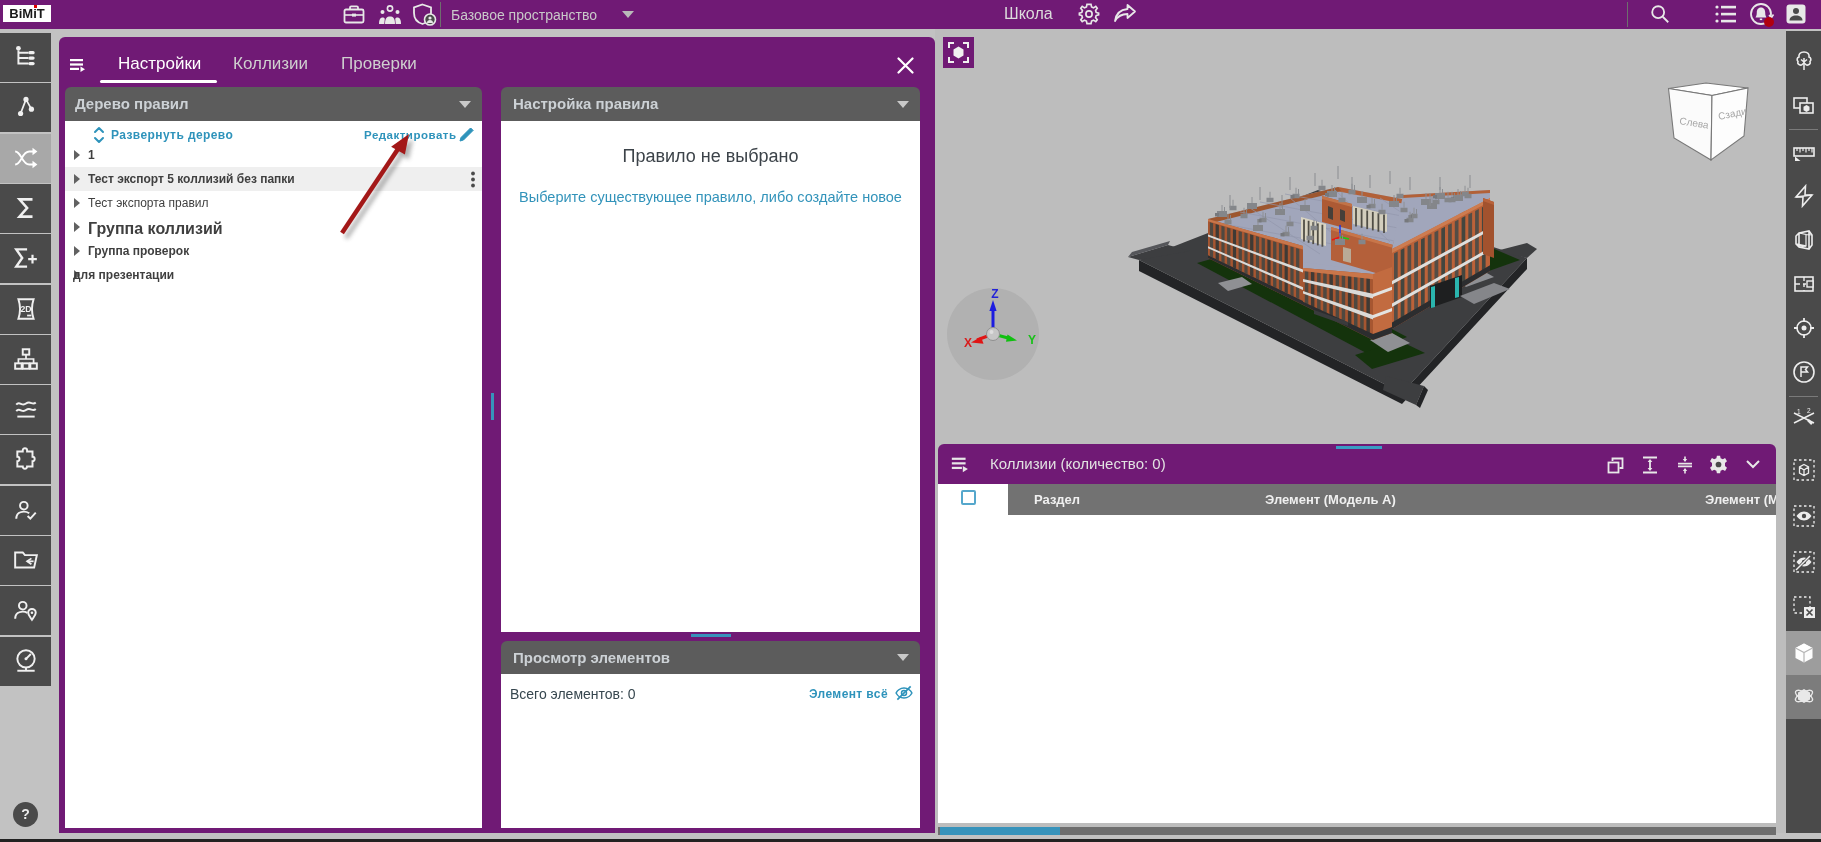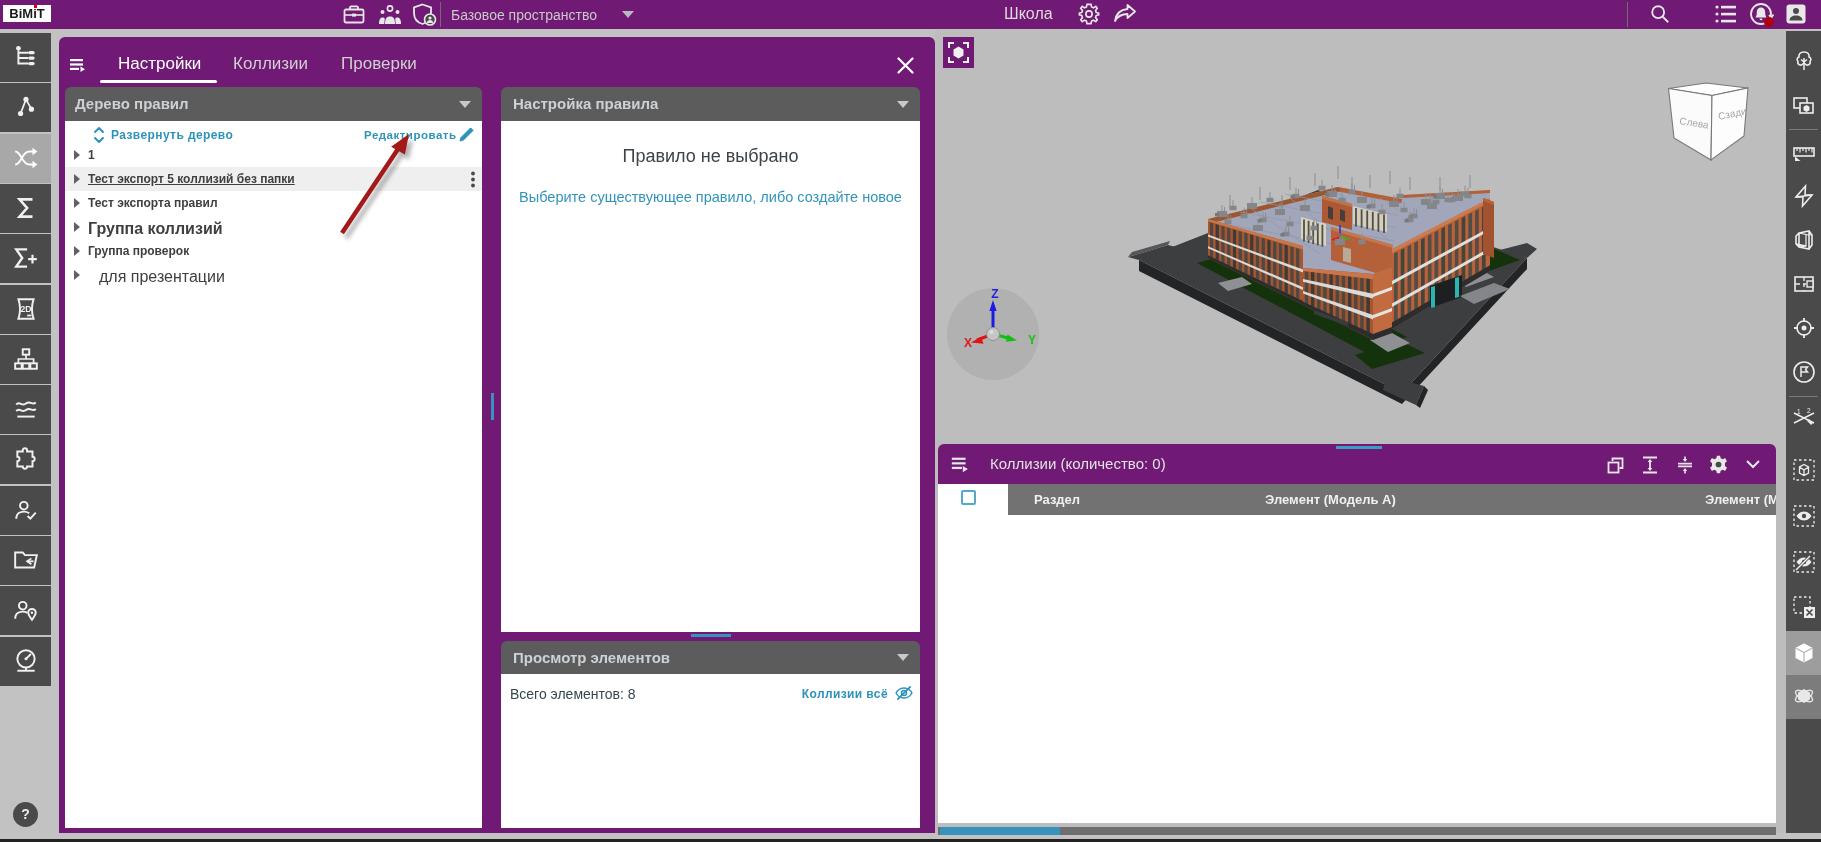--- a/index.html
+++ b/index.html
@@ -238,61 +238,61 @@
     <svg class="abs" style="left:393px; top:4px;" width="18" height="18" viewBox="0 0 18 18">
       <path d="M2 16 L3 12.5 L12.5 3 L15 5.5 L5.5 15 Z M12.5 3 L15 5.5" fill="#2e93bb" stroke="#2e93bb" stroke-width="1"></path>
     </svg>
     <div id="tree-rows">
         <div class="abs" style="left:0; top:22px; width:417px; height:24px;">
           <div class="abs" style="left:9px; top:7px; width:0; height:0; border-top:5px solid transparent; border-bottom:5px solid transparent; border-left:6px solid #616161;"></div>
           <div class="abs" style="left:23px; top:5px; color:#3f3f3f; font-size:12px; font-weight:bold;">1</div>
         </div>
         <div class="abs" style="left:0; top:46px; width:417px; height:24px;background:#efefef;">
           <div class="abs" style="left:9px; top:7px; width:0; height:0; border-top:5px solid transparent; border-bottom:5px solid transparent; border-left:6px solid #616161;"></div>
-          <div class="abs" style="left:23px; top:5px; color:#3f3f3f; font-size:12px; font-weight:bold;text-decoration:underline;">Тест экспорт 5 коллизий без папки</div>
+          <div class="abs" style="left:23px; top:5px; color:#3f3f3f; font-size:12px; font-weight:bold;">Тест экспорт 5 коллизий без папки</div>
           <svg class="abs" style="left:405px; top:4px;" width="6" height="17" viewBox="0 0 6 17">
             <circle cx="3" cy="2.5" r="1.9" fill="#4a4a4a"></circle>
             <circle cx="3" cy="8.5" r="1.9" fill="#4a4a4a"></circle>
             <circle cx="3" cy="14.5" r="1.9" fill="#4a4a4a"></circle>
           </svg>
         </div>
         <div class="abs" style="left:0; top:70px; width:417px; height:24px;">
           <div class="abs" style="left:9px; top:7px; width:0; height:0; border-top:5px solid transparent; border-bottom:5px solid transparent; border-left:6px solid #616161;"></div>
-          <div class="abs" style="left:23px; top:5px; color:#3f3f3f; font-size:12px; font-weight:bold;text-align:center;">Тест экспорта правил</div>
+          <div class="abs" style="left:23px; top:5px; color:#3f3f3f; font-size:12px; font-weight:normal;text-align:center;">Тест экспорта правил</div>
         </div>
         <div class="abs" style="left:0; top:94px; width:417px; height:24px;">
           <div class="abs" style="left:9px; top:7px; width:0; height:0; border-top:5px solid transparent; border-bottom:5px solid transparent; border-left:6px solid #616161;"></div>
           <div class="abs" style="left:23px; top:5px; color:#3f3f3f; font-size:16px; font-weight:bold;">Группа коллизий</div>
         </div>
         <div class="abs" style="left:0; top:118px; width:417px; height:24px;text-align:center;">
           <div class="abs" style="left:9px; top:7px; width:0; height:0; border-top:5px solid transparent; border-bottom:5px solid transparent; border-left:6px solid #616161;"></div>
           <div class="abs" style="left:23px; top:5px; color:#3f3f3f; font-size:12px; font-weight:bold;">Группа проверок</div>
         </div>
         <div class="abs" style="left:0; top:142px; width:417px; height:24px;">
           <div class="abs" style="left:9px; top:7px; width:0; height:0; border-top:5px solid transparent; border-bottom:5px solid transparent; border-left:6px solid #616161;"></div>
-          <div class="abs" style="left:34px; top:5px; color:#3f3f3f; font-size:16px; font-weight:normal;">для презентации</div>
+          <div class="abs" style="left:8px; top:5px; color:#3f3f3f; font-size:12px; font-weight:bold;">для презентации</div>
         </div>
       </div>
   </div>
 
   <div class="abs" style="left:442px; top:84px; width:419px; height:511px; background:#fff;">
     <div class="abs" style="left:0; top:25px; width:419px; text-align:center; color:#3c4349; font-size:18px;">Правило не выбрано</div>
     <div class="abs" style="left:0; top:68px; width:419px; text-align:center; color:#3293ba; font-size:14.5px;">Выберите существующее правило, либо создайте новое</div>
   </div>
   <div class="abs hdr" style="left:442px; top:50px; width:419px; height:34px; border-radius:6px 6px 0 0; line-height:34px; padding-left:12px;">Настройка правила
     <div class="abs" style="right:11px; top:14px; width:0; height:0; border-left:6px solid transparent; border-right:6px solid transparent; border-top:7px solid #c9c9c9;"></div>
   </div>
   <div class="abs" style="left:632px; top:597px; width:40px; height:3px; background:#3793bb;"></div>
   <div class="abs hdr" style="left:442px; top:604px; width:419px; height:33px; border-radius:6px 6px 0 0; line-height:33px; padding-left:12px;">Просмотр элементов
     <div class="abs" style="right:11px; top:13px; width:0; height:0; border-left:6px solid transparent; border-right:6px solid transparent; border-top:7px solid #c9c9c9;"></div>
   </div>
   <div class="abs" style="left:442px; top:637px; width:419px; height:154px; background:#fff;">
-    <div class="abs" style="left:9px; top:12px; color:#37474f; font-size:14px;">Всего элементов: 8</div>
+    <div class="abs" style="left:9px; top:12px; color:#37474f; font-size:14px;">Всего элементов: 0</div>
     <div class="abs" style="left:373px; top:13px; color:#2e93bb; font-size:12px; font-weight:bold; letter-spacing:0.4px; width:100px;"></div>
-    <div class="abs" style="right:32px; top:13px; color:#2e93bb; font-size:12px; font-weight:bold; letter-spacing:0.4px;">Коллизии всё</div>
+    <div class="abs" style="right:32px; top:13px; color:#2e93bb; font-size:12px; font-weight:bold; letter-spacing:0.4px;">Элемент всё</div>
     <svg class="abs" style="right:6px; top:9px;" width="20" height="20" viewBox="0 0 24 24">
       <path d="M12 6 C7 6 3.5 10 2.5 12 C3.5 14 7 18 12 18 C17 18 20.5 14 21.5 12 C20.5 10 17 6 12 6 Z" fill="none" stroke="#2e93bb" stroke-width="1.8"></path>
       <circle cx="12" cy="12" r="3" fill="none" stroke="#2e93bb" stroke-width="1.8"></circle>
       <path d="M4 20 L20 4" stroke="#2e93bb" stroke-width="2"></path>
     </svg>
   </div>
 </div>
 
 <div class="abs" style="left:491px; top:393px; width:2.5px; height:27px; background:#3793bb;"></div>
 

